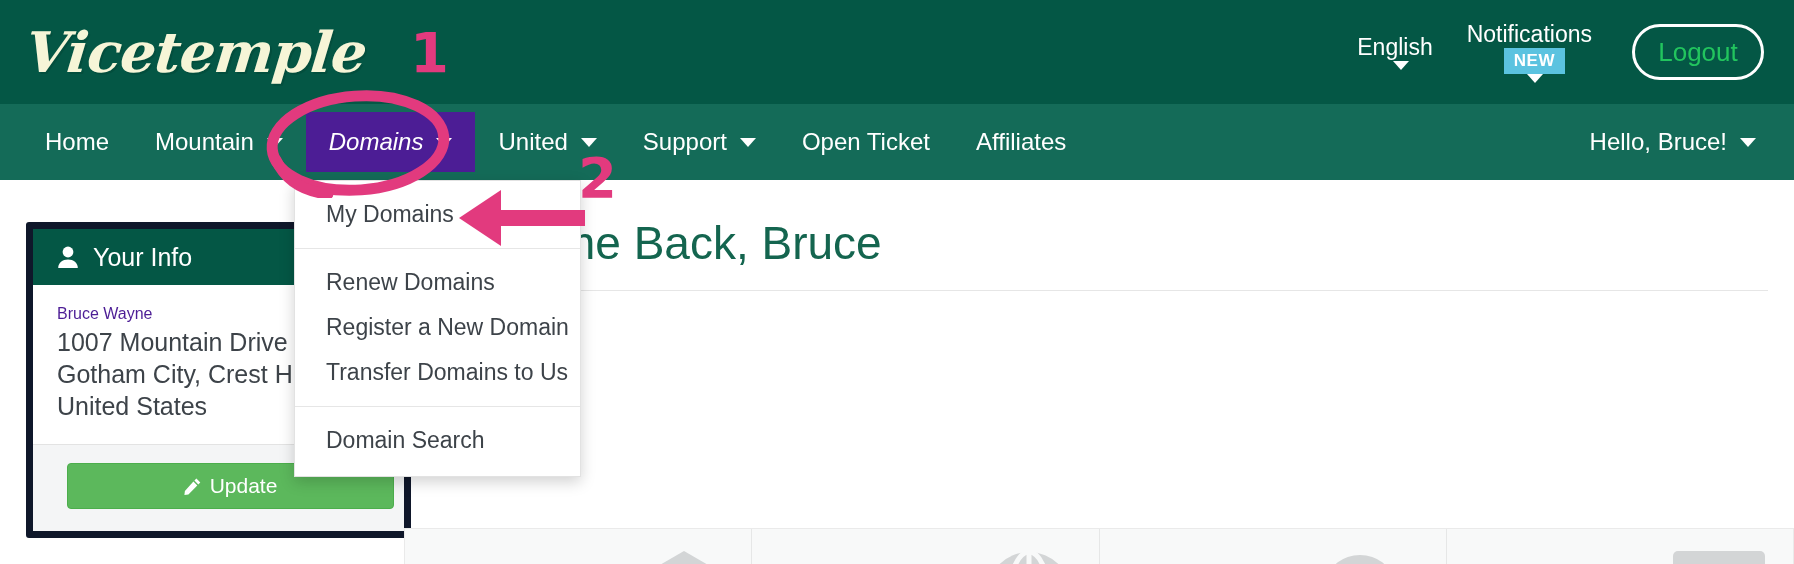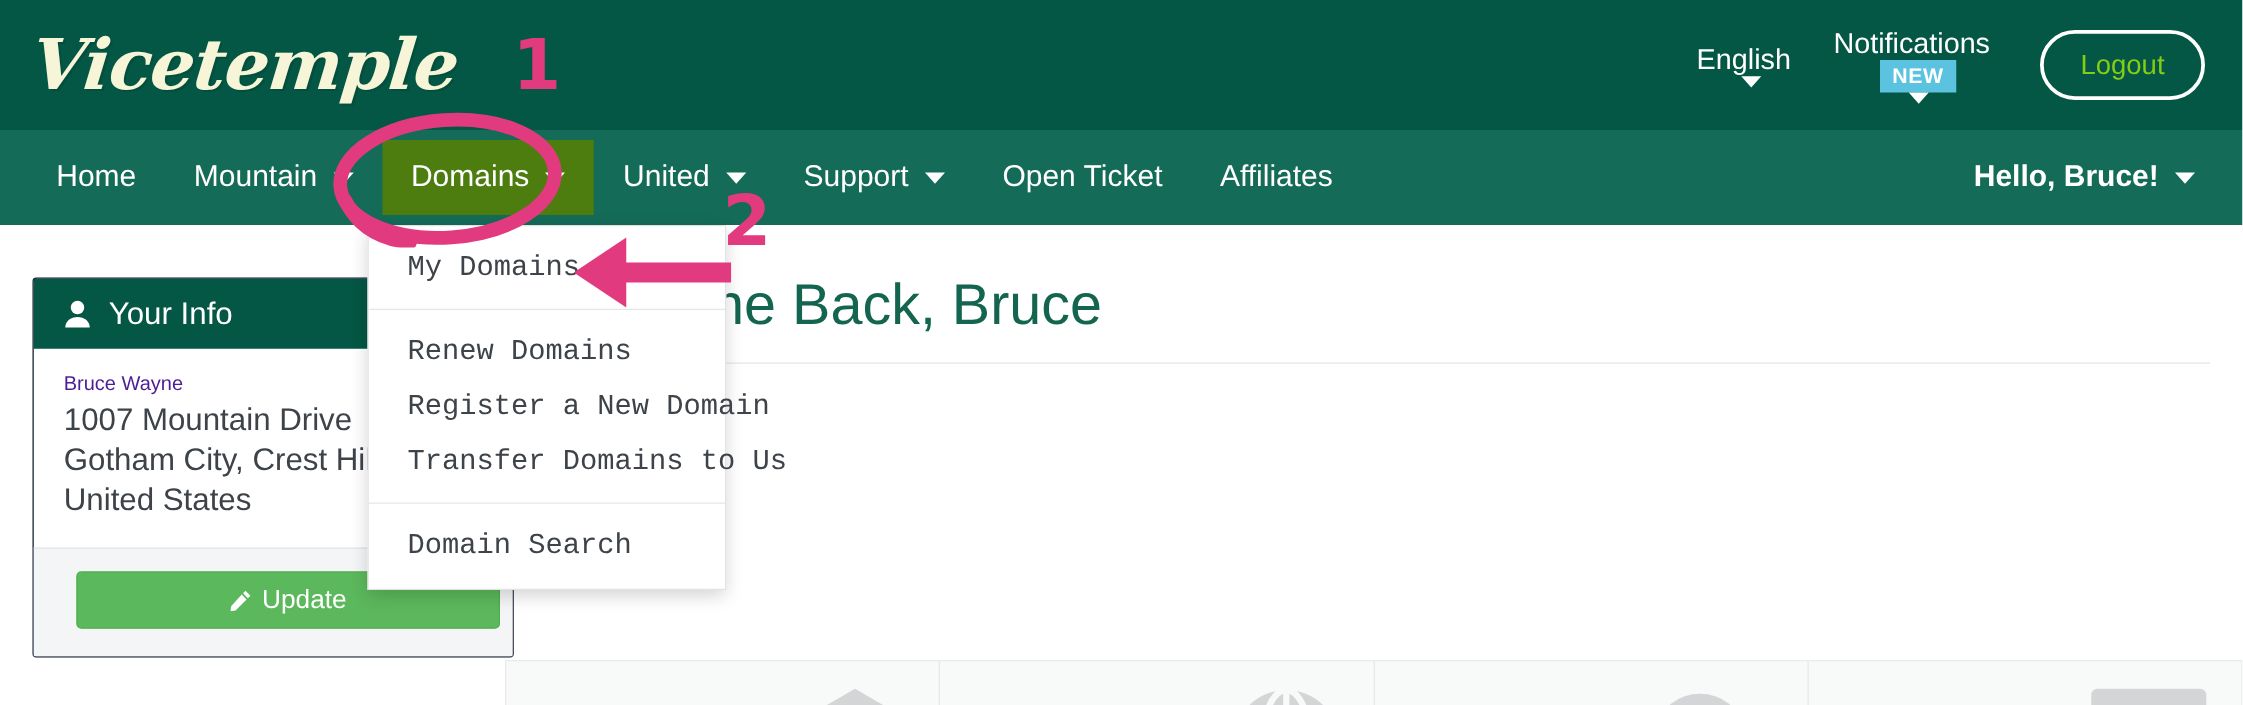--- a/index.html
+++ b/index.html
@@ -65,22 +65,22 @@
     padding: 4px 10px 5px 10px;
     margin-left: 10px;
     line-height: 1;
   }
   .logout-btn {
     display: flex; align-items: center; justify-content: center;
     margin-left: 40px;
     min-width: 132px; height: 56px;
     border: 3px solid #ffffff;
     border-radius: 32px;
-    color: #84cc16;
-    font-size: 22px;
+    color: #22c55e;
+    font-size: 26px;
     padding: 0 22px;
     cursor: pointer;
     background: transparent;
   }
 
   
   .navbar {
     position: absolute; left: 0; top: 104px;
     width: 1794px; height: 76px;
     background: #146b58;
@@ -90,39 +90,38 @@
     display: flex; align-items: center;
     height: 60px;
     padding: 0 23px;
     color: #ffffff;
     font-size: 24px;
     white-space: nowrap;
     cursor: pointer;
   }
   .nav-item:first-child { margin-left: 22px; }
   .nav-item .caret { border-top-color: #ffffff; margin-left: 13px; }
-  .nav-item.active { background: #4d7c0f; }
+  .nav-item.active { background: #4c1d95; font-style: italic; }
   .nav-right {
     position: absolute; right: 38px; top: 0;
     height: 76px;
-    display: flex; align-items: center; font-weight: bold;
+    display: flex; align-items: center;
   }
   .nav-right .nav-item { padding: 0; }
 
   
   .dropdown {
     position: absolute;
     left: 294px; top: 180px;
     width: 287px;
     background: #ffffff;
     border: 1px solid #e2e2e2;
     box-shadow: 0 5px 14px rgba(0,0,0,0.18);
     padding: 11px 0 13px 0;
     z-index: 40;
-    font-family: Liberation Mono, monospace;
   }
   .dd-item {
     padding: 9px 26px 9px 31px;
     font-size: 23px;
     color: #3d4349;
     white-space: nowrap;
     cursor: pointer;
   }
   .dd-sep {
     height: 1px;
@@ -135,21 +134,21 @@
     position: absolute; left: 0; top: 180px;
     width: 1794px; height: 384px;
     background: #ffffff;
   }
 
   
   .side-card {
     position: absolute; left: 26px; top: 42px;
     width: 385px;
     background: #ffffff;
-    border: 1px solid #0f172a;
+    border: 7px solid #0f172a;
     border-radius: 3px;
   }
   .side-head {
     background: #045745;
     color: #ffffff;
     height: 56px;
     display: flex; align-items: center;
     padding-left: 24px;
     font-size: 25px;
   }

